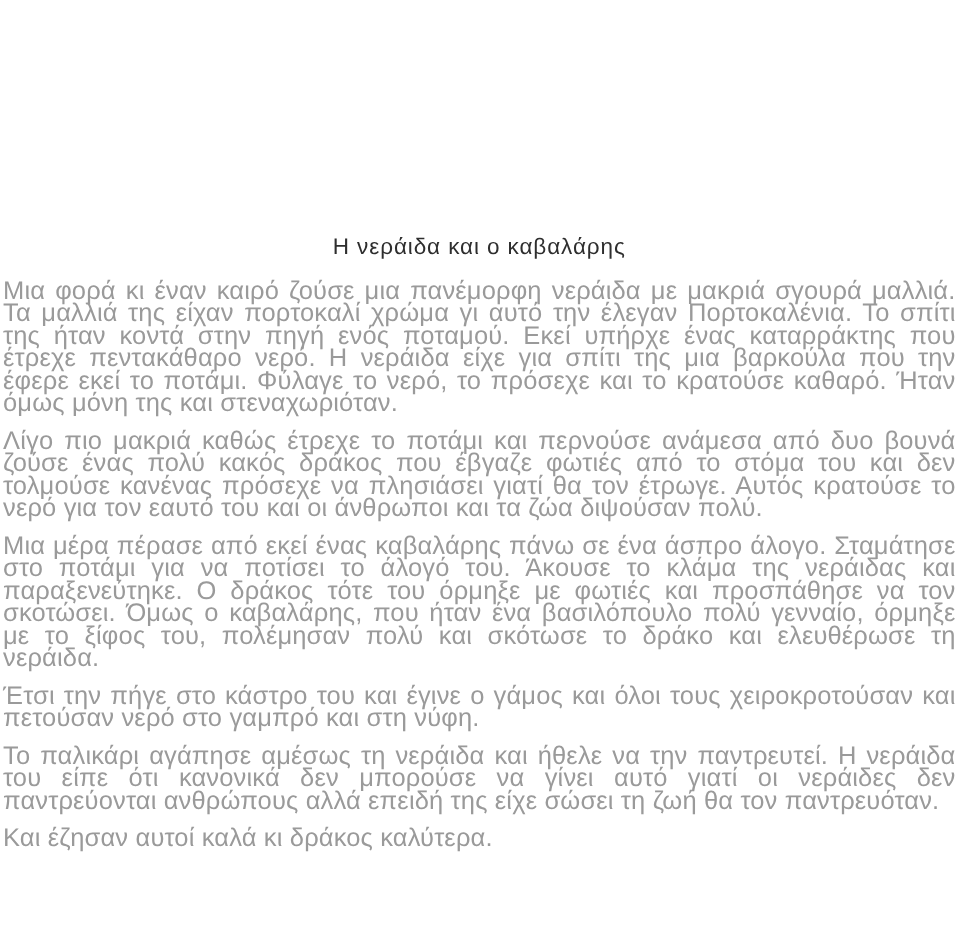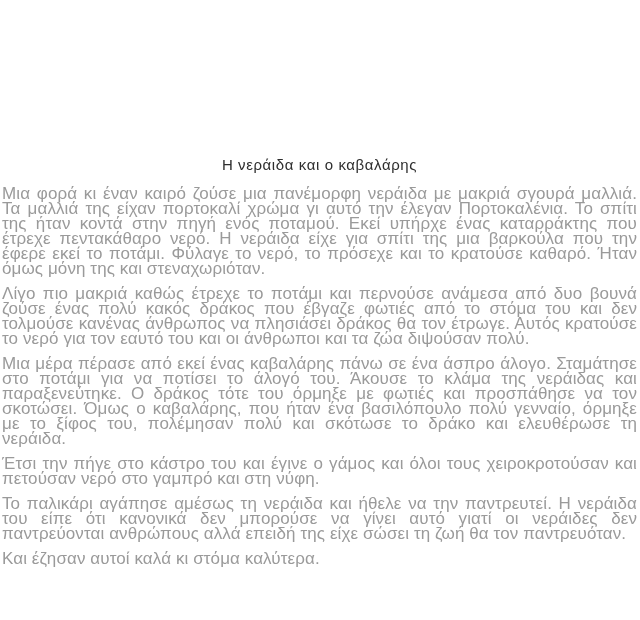--- a/index.html
+++ b/index.html
@@ -41,23 +41,23 @@
   }
 </style>
 </head>
 <body>
 
 <div class="page">
   <h1 class="story-title">Η νεράιδα και ο καβαλάρης</h1>
 
   <p class="story-paragraph">Μια φορά κι έναν καιρό ζούσε μια πανέμορφη νεράιδα με μακριά σγουρά μαλλιά. Τα μαλλιά της είχαν πορτοκαλί χρώμα γι αυτό την έλεγαν Πορτοκαλένια. Το σπίτι της ήταν κοντά στην πηγή ενός ποταμού. Εκεί υπήρχε ένας καταρράκτης που έτρεχε πεντακάθαρο νερό. Η νεράιδα είχε για σπίτι της μια βαρκούλα που την έφερε εκεί το ποτάμι. Φύλαγε το νερό, το πρόσεχε και το κρατούσε καθαρό. Ήταν όμως μόνη της και στεναχωριόταν.</p>
 
-  <p class="story-paragraph">Λίγο πιο μακριά καθώς έτρεχε το ποτάμι και περνούσε ανάμεσα από δυο βουνά ζούσε ένας πολύ κακός δράκος που έβγαζε φωτιές από το στόμα του και δεν τολμούσε κανένας άνθρωπος να πλησιάσει δράκος θα τον έτρωγε. Αυτός κρατούσε το νερό για τον εαυτό του και οι άνθρωποι και τα ζώα διψούσαν πολύ.</p>
+  <p class="story-paragraph">Λίγο πιο μακριά καθώς έτρεχε το ποτάμι και περνούσε ανάμεσα από δυο βουνά ζούσε ένας πολύ κακός δράκος που έβγαζε φωτιές από το στόμα του και δεν τολμούσε κανένας πρόσεχε να πλησιάσει γιατί θα τον έτρωγε. Αυτός κρατούσε το νερό για τον εαυτό του και οι άνθρωποι και τα ζώα διψούσαν πολύ.</p>
 
 
   <p class="story-paragraph">Μια μέρα πέρασε από εκεί ένας καβαλάρης πάνω σε ένα άσπρο άλογο. Σταμάτησε στο ποτάμι για να ποτίσει το άλογό του. Άκουσε το κλάμα της νεράιδας και παραξενεύτηκε. Ο δράκος τότε του όρμηξε με φωτιές και προσπάθησε να τον σκοτώσει. Όμως ο καβαλάρης, που ήταν ένα βασιλόπουλο πολύ γενναίο, όρμηξε με το ξίφος του, πολέμησαν πολύ και σκότωσε το δράκο και ελευθέρωσε τη νεράιδα.</p>
 
   <p class="story-paragraph">Έτσι την πήγε στο κάστρο του και έγινε ο γάμος και όλοι τους χειροκροτούσαν και πετούσαν νερό στο γαμπρό και στη νύφη.</p>
 
   <p class="story-paragraph">Το παλικάρι αγάπησε αμέσως τη νεράιδα και ήθελε να την παντρευτεί. Η νεράιδα του είπε ότι κανονικά δεν μπορούσε να γίνει αυτό γιατί οι νεράιδες δεν παντρεύονται ανθρώπους αλλά επειδή της είχε σώσει τη ζωή θα τον παντρευόταν.</p>
 
-  <p class="story-paragraph">Και έζησαν αυτοί καλά κι στόμα καλύτερα.</p>
+  <p class="story-paragraph">Και έζησαν αυτοί καλά κι δράκος καλύτερα.</p>
 </div>
 
 </body></html>

